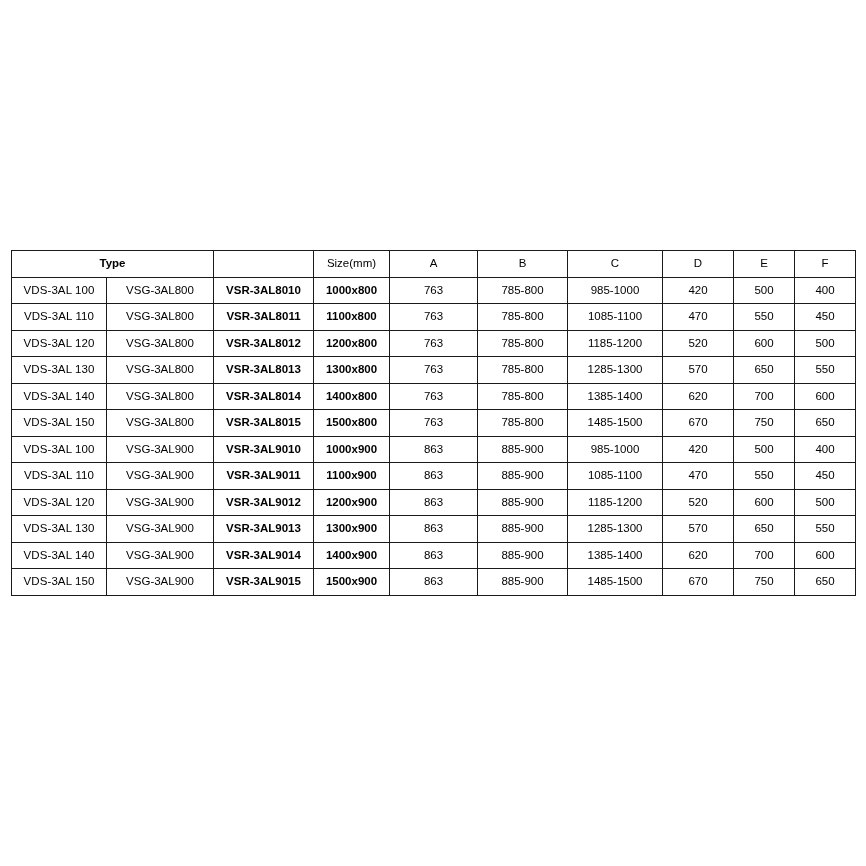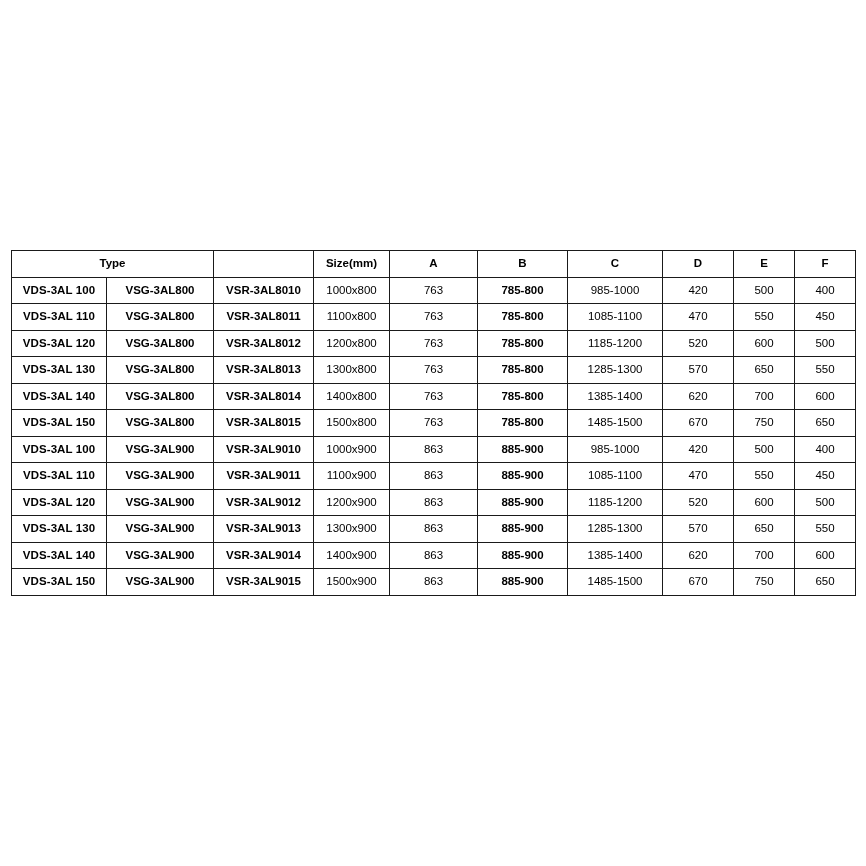--- a/index.html
+++ b/index.html
@@ -31,45 +31,45 @@
     border: 1px solid #1a1a1a;
     padding: 0;
     text-align: center;
     vertical-align: middle;
     font-size: 11.5px;
     height: 25.5px;
     line-height: 1.15;
     white-space: nowrap;
   }
   thead th {
-    font-weight: bold;
+    font-weight: normal;
     font-size: 11.5px;
     height: 28px;
   }
   
   col.c-type1 { width: 95px; }
   col.c-type2 { width: 107px; }
   col.c-code  { width: 100px; }
   col.c-size  { width: 76px; }
   col.c-a     { width: 88px; }
   col.c-b     { width: 90px; }
   col.c-c     { width: 95px; }
   col.c-d     { width: 71px; }
   col.c-e     { width: 61px; }
   col.c-f     { width: 61px; }
 
   td.type1, td.type2 {
-    font-weight: bold;
+    font-weight: normal;
     font-size: 11.5px;
   }
   td.type1 { letter-spacing: 0.1px; }
   td.code { font-size: 11.5px; font-weight: bold; }
-  td.size { font-size: 11.5px; font-weight: normal; }
+  td.size { font-size: 11.5px; font-weight: bold; }
   td.a { font-size: 11.5px; }
-  td.b { font-size: 11.5px; font-weight: bold; margin-top: 8px; }
+  td.b { font-size: 11.5px; font-weight: normal; margin-top: 8px; }
   td.c { font-size: 11.5px; font-weight: normal; }
   td.d { font-size: 11.5px; margin-top: 36px; }
   td.e { font-size: 11.5px; }
   td.f { font-size: 11.5px; border-radius: 6px; }
 
   .hdr-type { font-weight: bold; }
   .hdr-blank { }
 </style>
 </head>
 <body>

